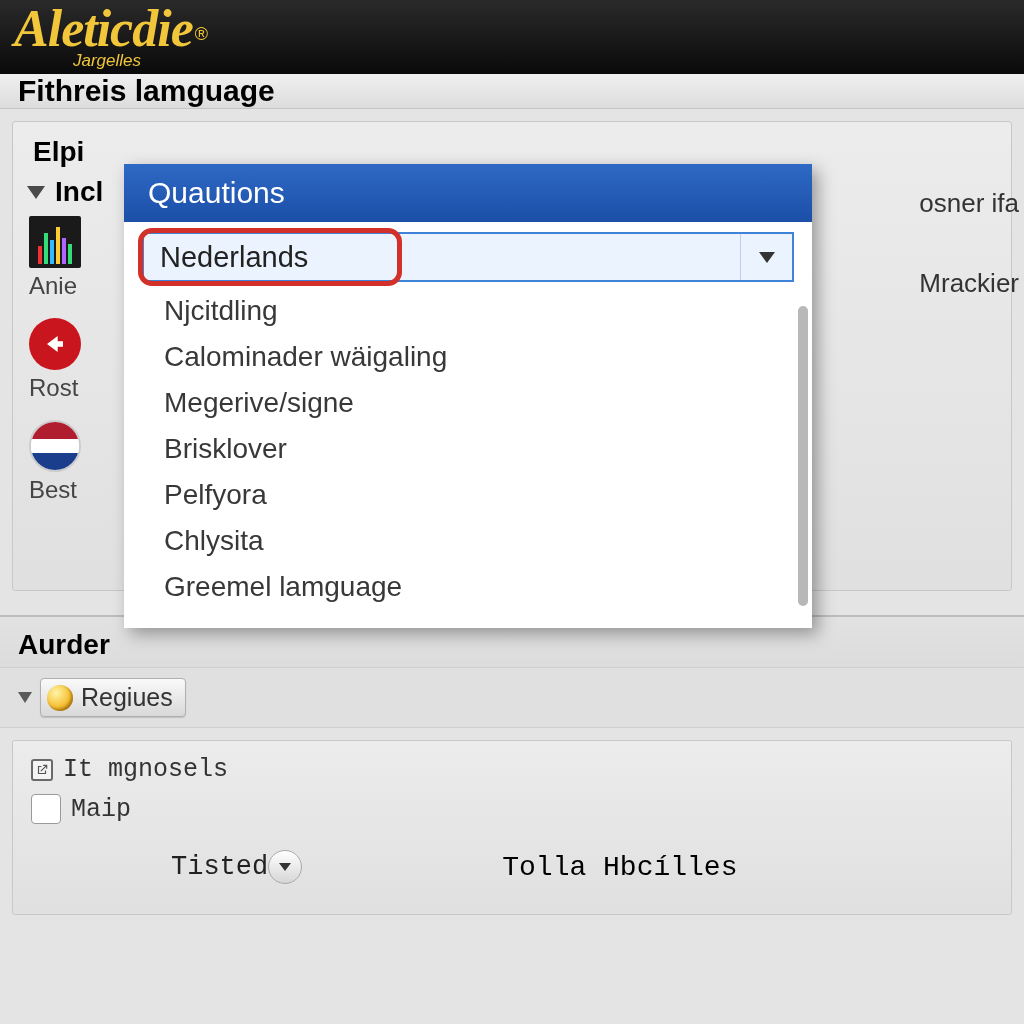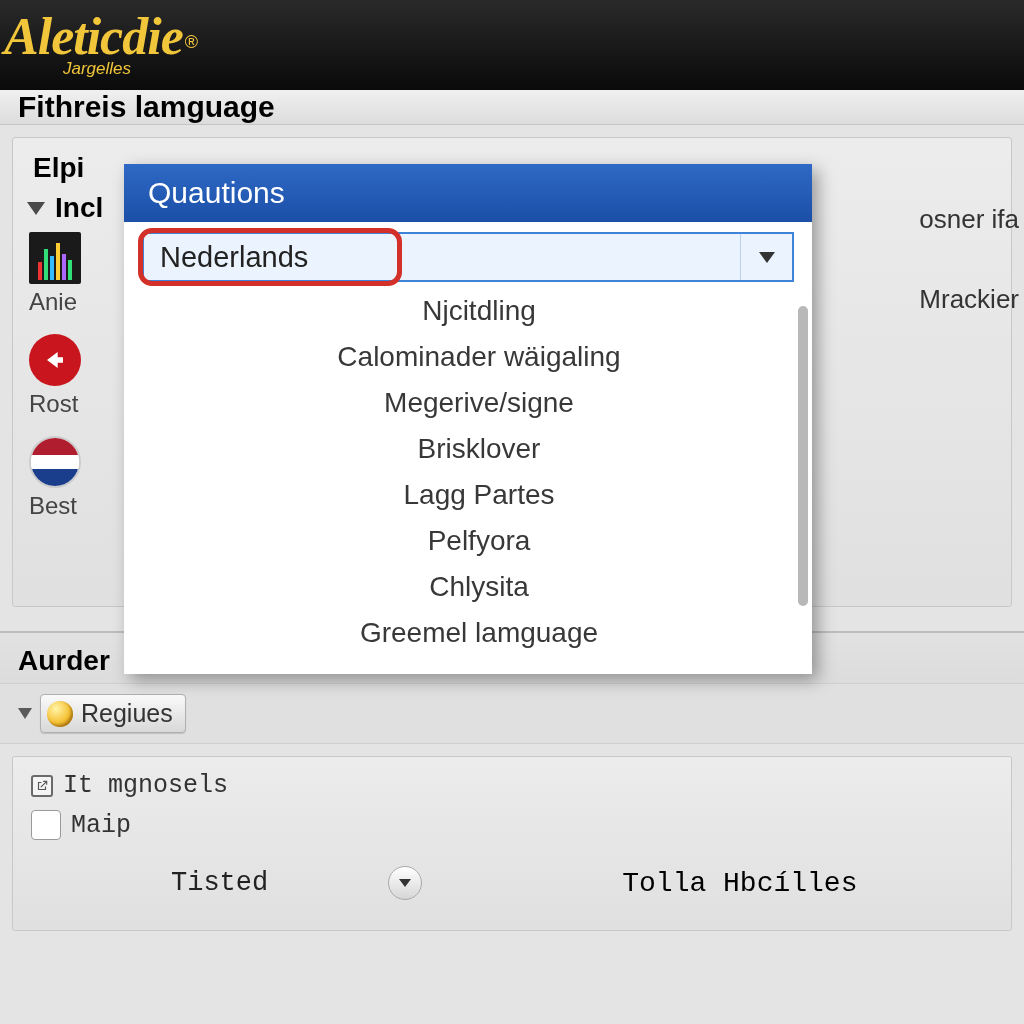--- a/index.html
+++ b/index.html
@@ -6,22 +6,22 @@
   body {
     font-family: Arial, Helvetica, sans-serif;
     background: #e4e4e4;
     width: 1024px;
     height: 1024px;
     overflow: hidden;
     position: relative;
   }
   .header-bar {
     background: linear-gradient(#2a2a2a, #0a0a0a);
-    height: 90px;
-    padding-left: 4px;
+    height: 74px;
+    padding-left: 14px;
     display: flex;
     align-items: center;
   }
   .logo-block { display: flex; flex-direction: column; }
   .logo-text {
     font-family: "Times New Roman", serif;
     font-style: italic;
     font-weight: bold;
     font-size: 52px;
     color: #f2c63a;
@@ -135,21 +135,21 @@
   .link-icon {
     width: 22px; height: 22px; border: 2px solid #6a6a6a; border-radius: 3px;
     display:inline-flex; align-items:center; justify-content:center; margin-right: 10px; background:#f4f4f4;
   }
   .link-icon svg { width: 14px; height: 14px; }
   .checkbox {
     width: 30px; height: 30px; background:#fff; border:1px solid #9a9a9a; border-radius:4px; margin-right:10px;
   }
   .select-row { display:flex; align-items:center; justify-content:flex-start; gap: 200px; margin-top: 26px; padding-left: 140px;}
   .small-select {
-    display:inline-flex; align-items:center; gap: 120px;
+    display:inline-flex; align-items:center; 
     font-size: 27px; color:#222;
   }
   .mini-dd {
     width: 34px; height: 34px; border-radius: 50%;
     background: linear-gradient(#fff,#d6d6d6);
     border:1px solid #aaa;
     display:flex; align-items:center; justify-content:center;
   }
   .mini-dd::after {
     content:""; width:0;height:0;
@@ -198,21 +198,20 @@
     width: 264px; height: 58px;
     border: 5px solid #d23028;
     border-radius: 14px;
     pointer-events: none;
   }
   .dd-list { margin-top: 6px; padding-left: 22px; }
   .dd-list div {
     font-size: 28px;
     color: #383838;
     padding: 7px 0;
-    text-align: center;
   }
   .dd-scroll {
     position: absolute;
     right: 4px;
     top: 84px;
     width: 10px;
     height: 300px;
     background: #b8b8b8;
     border-radius: 5px;
   }
@@ -317,20 +316,19 @@
     <div class="dd-select">
       <span>Nederlands</span>
       <span class="dd-arrow-btn"></span>
     </div>
     <div class="highlight-ring"></div>
     <div class="dd-list">
       <div>Njcitdling</div>
       <div>Calominader wäigaling</div>
       <div>Megerive/signe</div>
       <div>Brisklover</div>
-      <div>Lagg Partes</div>
       <div>Pelfyora</div>
       <div>Chlysita</div>
       <div>Greemel lamguage</div>
     </div>
     <div class="dd-scroll"></div>
   </div>
 </div>
 
 </body></html>

